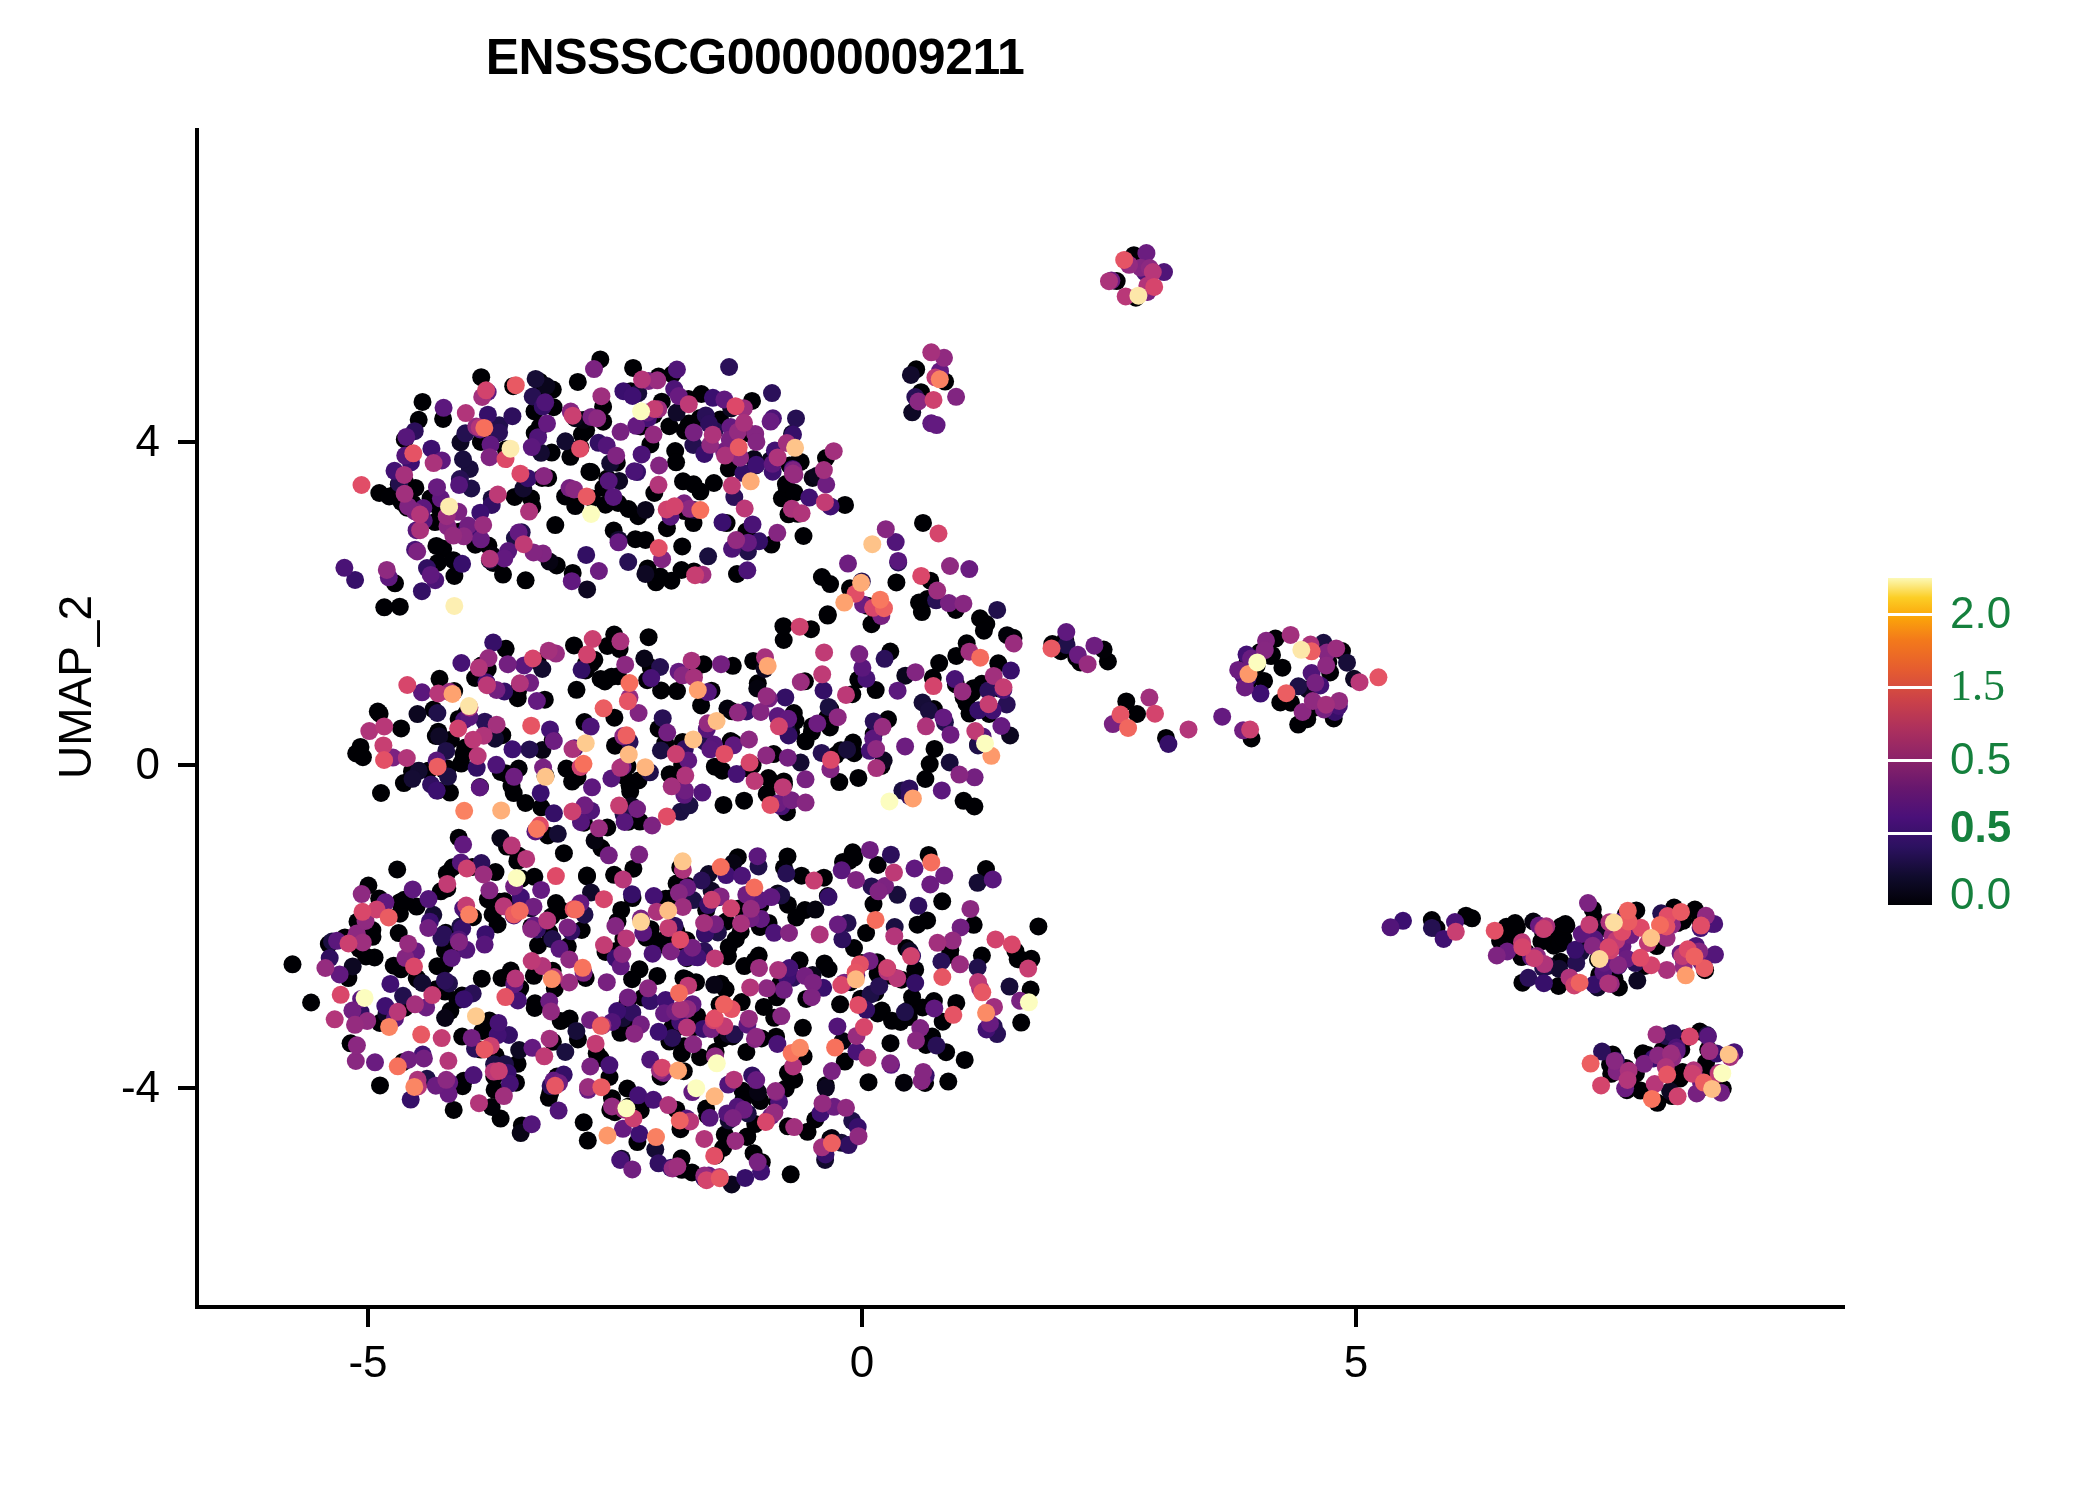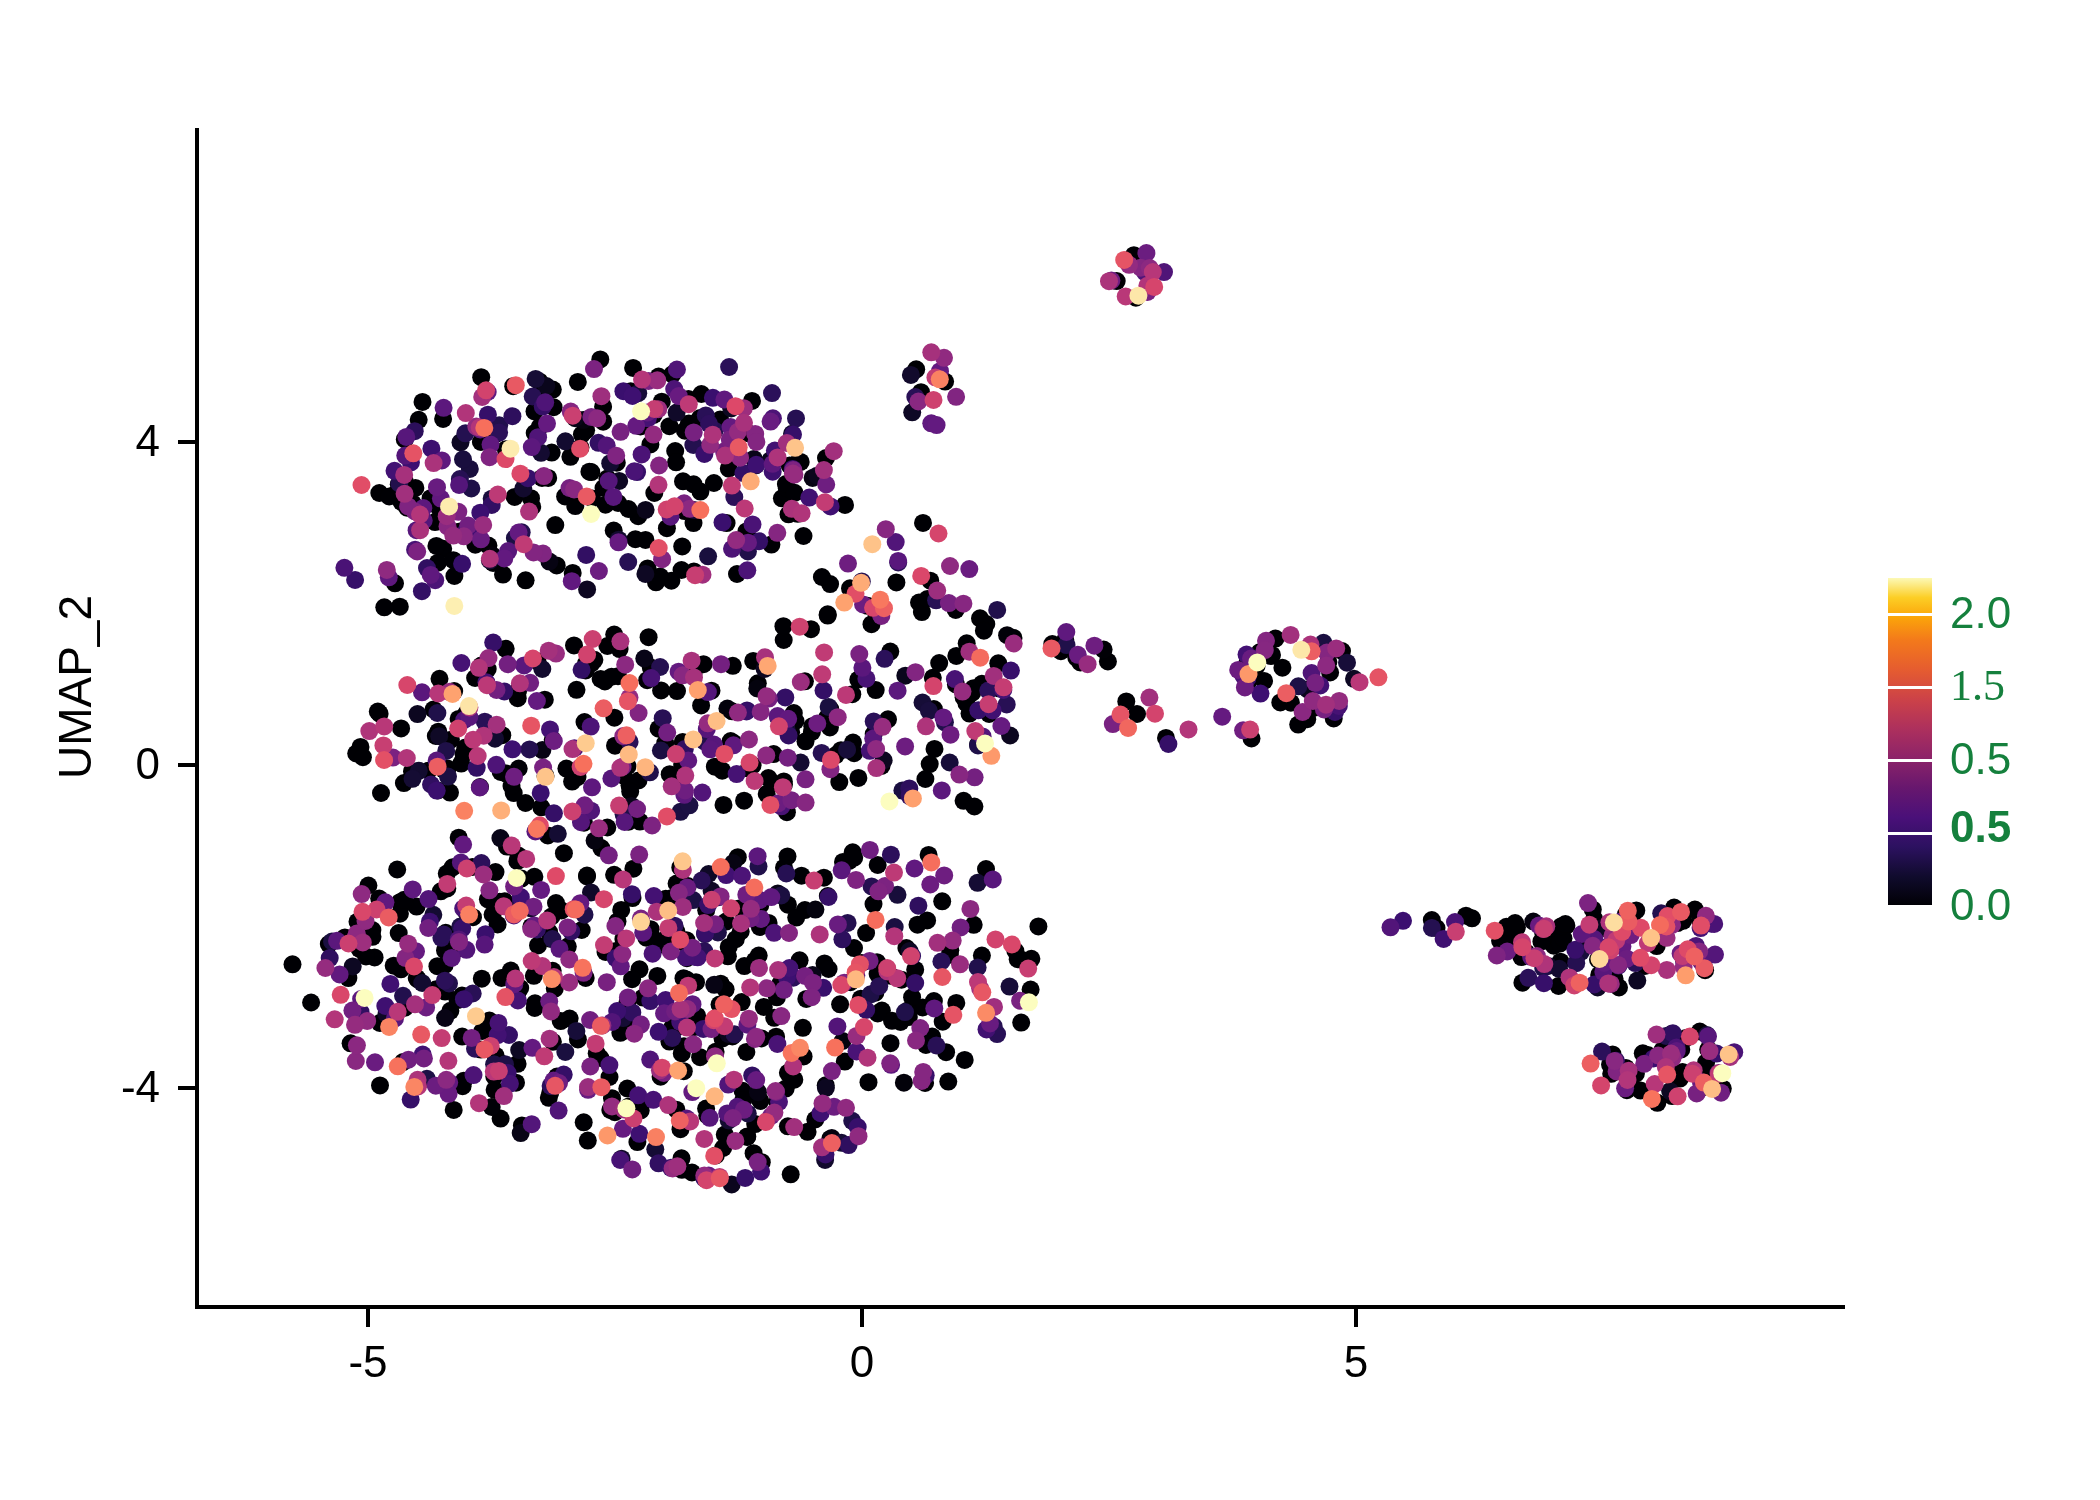--- a/index.html
+++ b/index.html
@@ -57,20 +57,21 @@
       #fcf9b6 100%);
   }
   .legend-tick{position:absolute;width:44px;height:3px;background:#ffffff;left:0;}
   .legend-label{position:absolute;left:62px;font-size:44px;color:#15803d;line-height:1;white-space:nowrap;}
 </style>
 </head>
 <body>
 
 <div id="root">
 
+  <div id="plot-title">ENSSSCG00000009211</div>
 
   <div id="panel">
     <svg id="points-svg" width="1646" height="1177">
         <circle cx="213.9" cy="375.6" r="9" fill="rgb(0,0,4)"></circle>
         <circle cx="371.4" cy="328.8" r="9" fill="rgb(0,0,4)"></circle>
         <circle cx="414.7" cy="402.5" r="9" fill="rgb(0,0,4)"></circle>
         <circle cx="343.9" cy="262.0" r="9" fill="rgb(0,0,4)"></circle>
         <circle cx="315.6" cy="368.9" r="9" fill="rgb(0,0,4)"></circle>
         <circle cx="261.0" cy="403.6" r="9" fill="rgb(0,0,4)"></circle>
         <circle cx="352.7" cy="324.6" r="9" fill="rgb(0,0,4)"></circle>
@@ -1988,17 +1989,17 @@
     <div id="legend-ticks">
         <div class="legend-tick" style="top: 34.9444px;"></div>
         <div class="legend-label" style="top: 13.4444px;">2.0</div>
         <div class="legend-tick" style="top: 107.833px;"></div>
         <div class="legend-label" style="top: 86.3333px; font-family: Liberation Serif, serif;">1.5</div>
         <div class="legend-tick" style="top: 180.722px;"></div>
         <div class="legend-label" style="top: 159.222px;">0.5</div>
         <div class="legend-tick" style="top: 253.611px;"></div>
         <div class="legend-label" style="top: 227px; font-weight: bold;">0.5</div>
         <div class="legend-tick" style="top: 326.5px;"></div>
-        <div class="legend-label" style="top: 305px;">0.0</div>
+        <div class="legend-label" style="top: 294px;">0.0</div>
       </div>
   </div>
 
 </div>
 
 </body></html>

